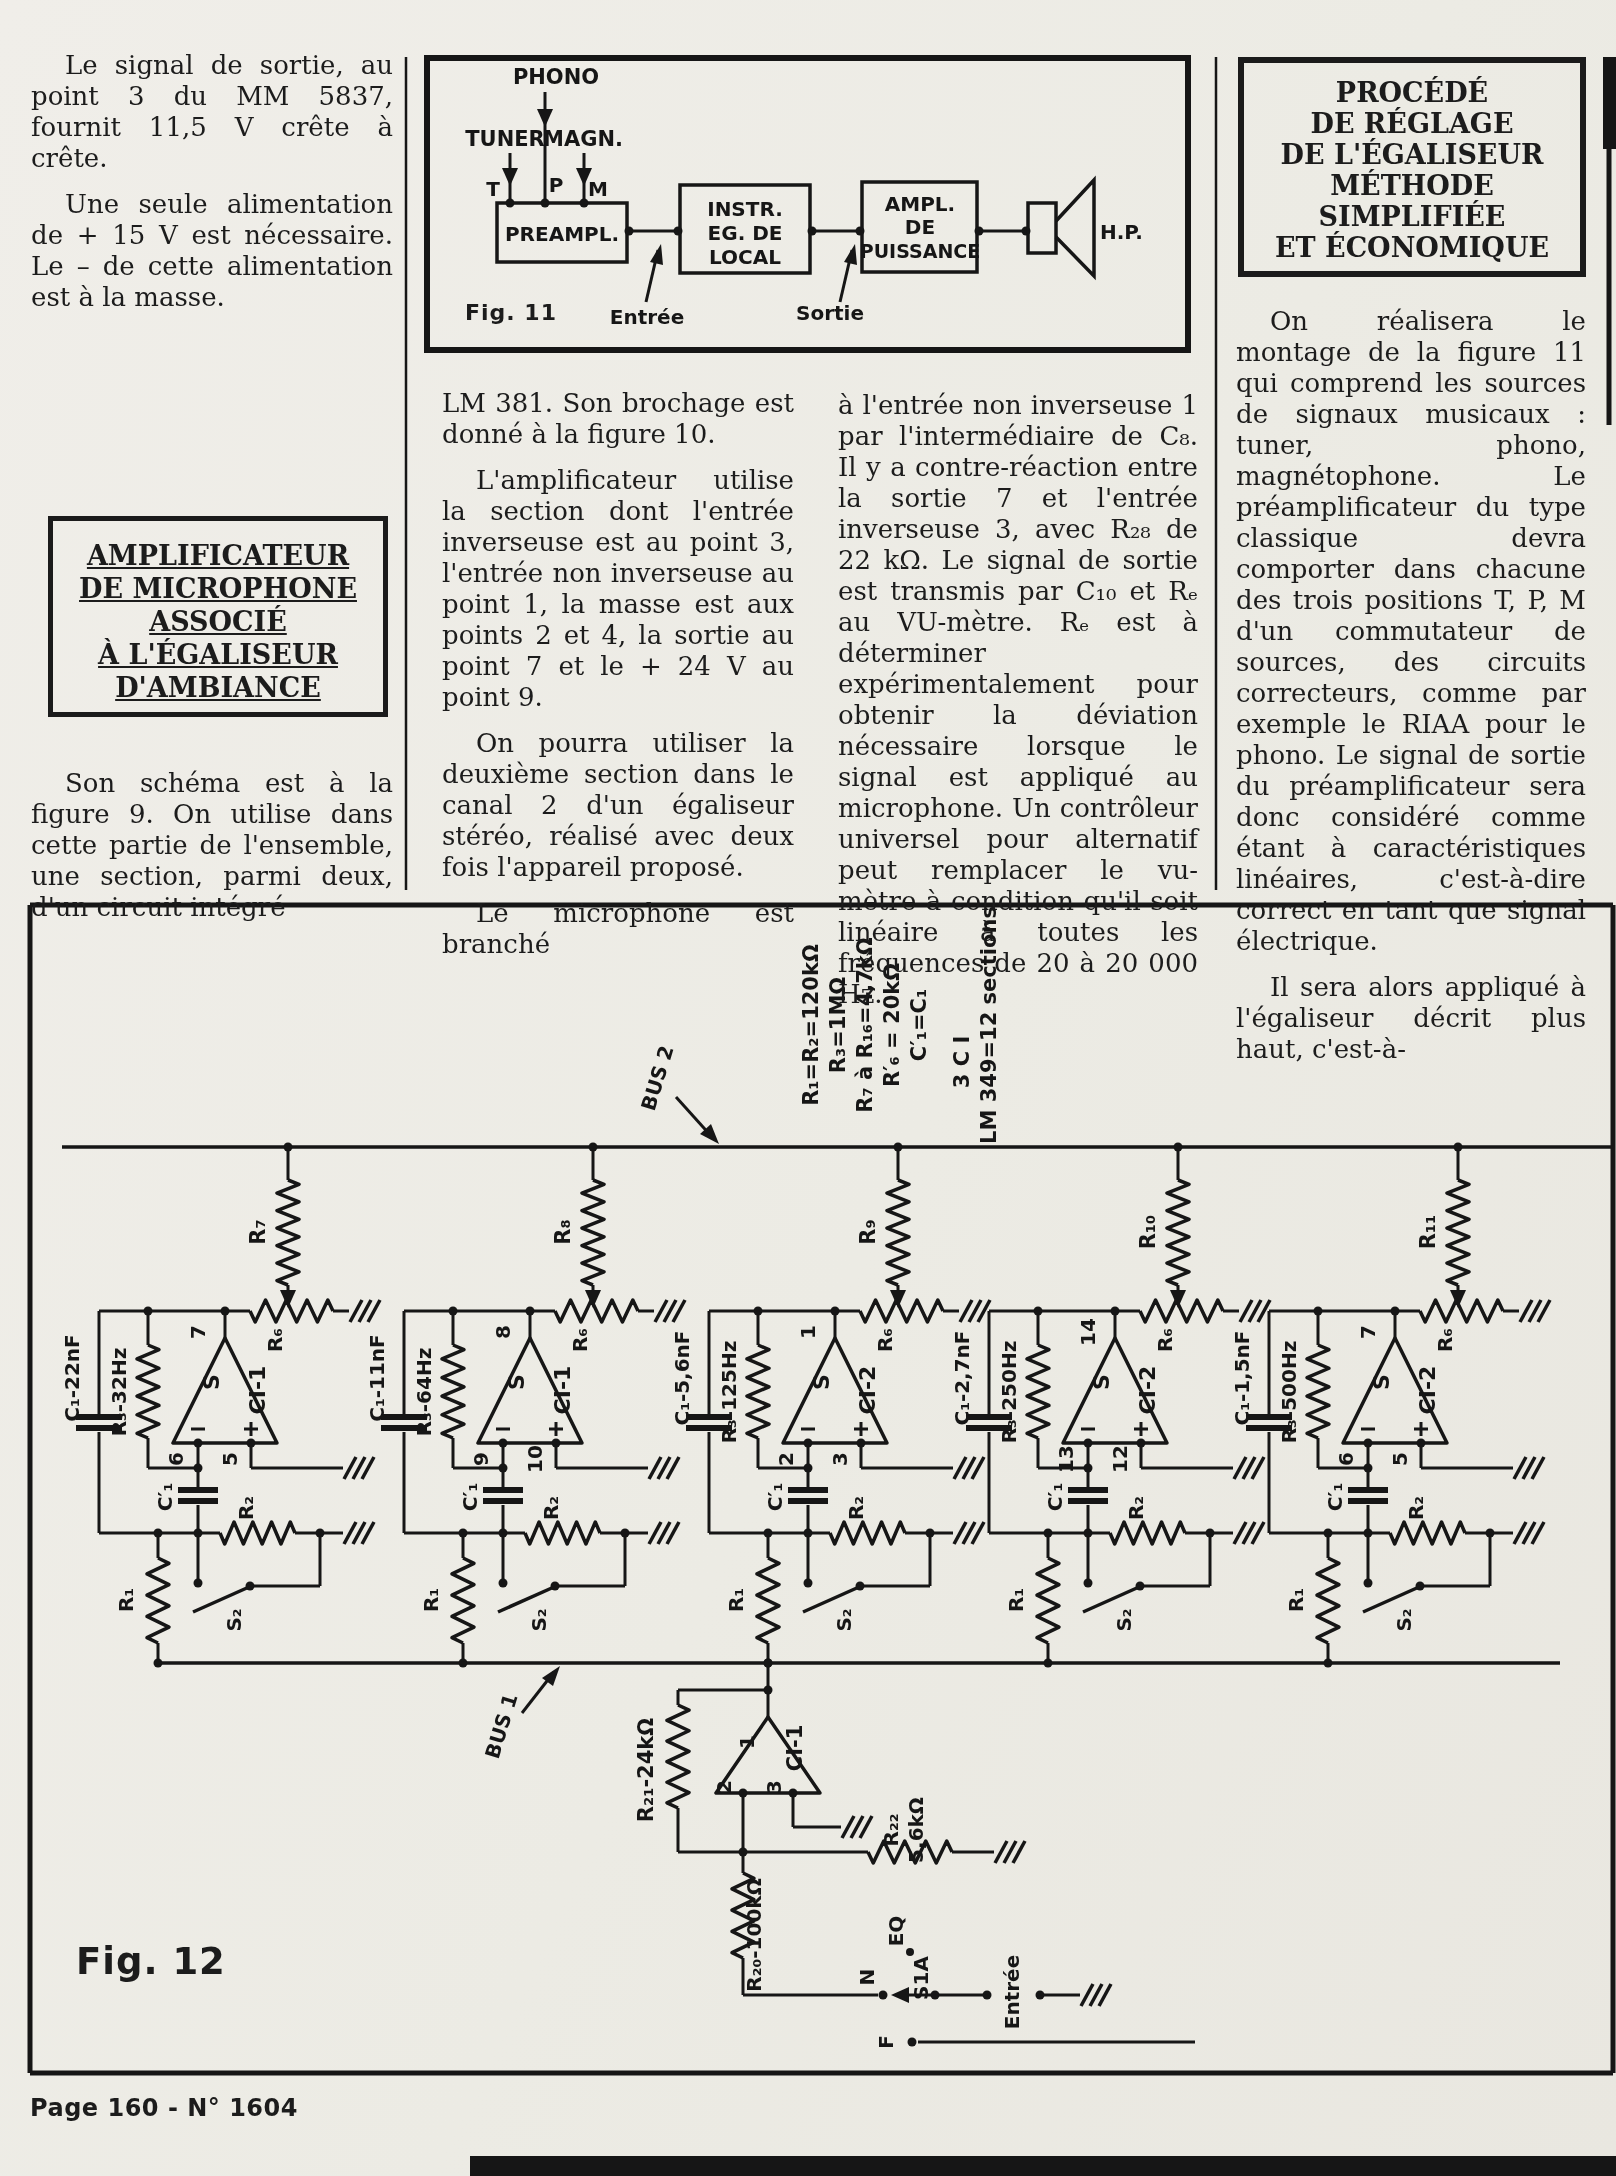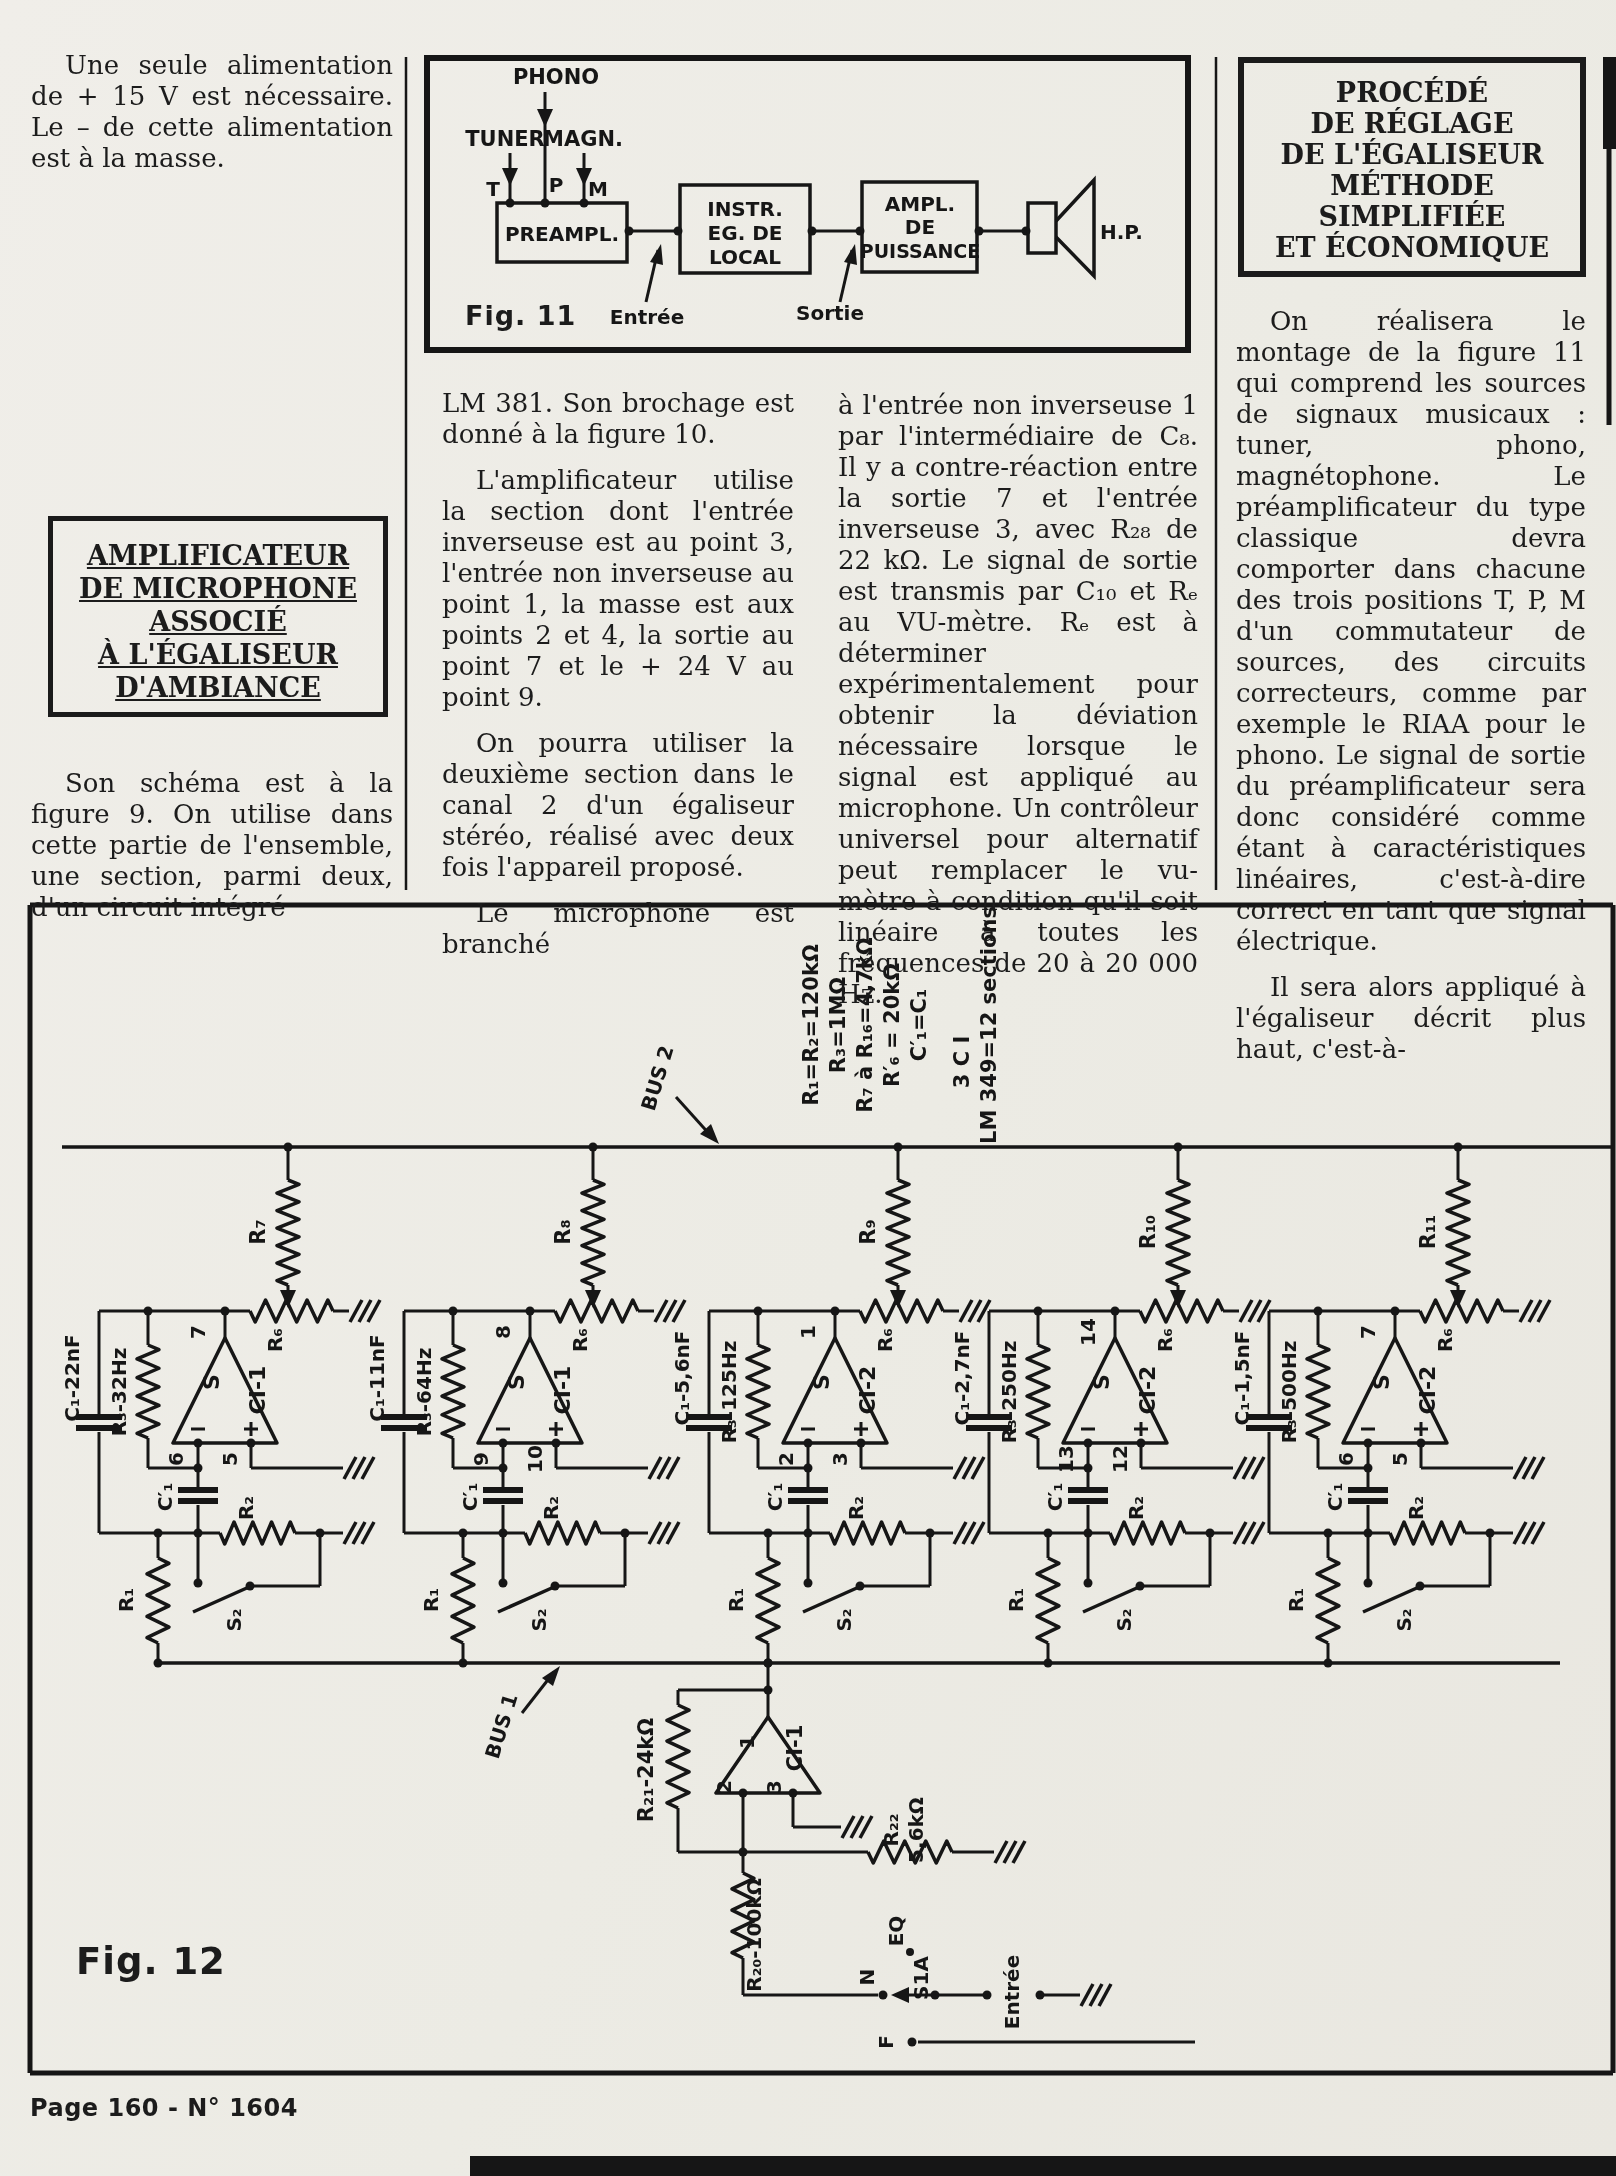--- a/index.html
+++ b/index.html
@@ -8,21 +8,21 @@
         color:#1c1c1c;font-family:"DejaVu Serif","DejaVu Sans",serif;}
   #art{position:absolute;left:0;top:0;z-index:0;}
   .col{position:absolute;z-index:2;text-align:justify;font-size:26px;line-height:31px;}
   .col p{margin:0 0 15px 0;text-indent:34px;}
   .col p.ni{text-indent:0;}
   .tbox{position:absolute;z-index:2;border:5px solid #1b1b1b;text-align:center;
         font-weight:bold;font-family:"DejaVu Serif","DejaVu Sans",serif;}
   #box1{left:48px;top:516px;width:318px;padding:18px 6px 8px 6px;font-size:27px;line-height:33px;text-decoration:underline;}
   #box4{left:1238px;top:57px;width:324px;padding:14px 6px 8px 6px;font-size:27px;line-height:31px;border-width:6px;}
   .figlabel{position:absolute;z-index:2;font-family:"DejaVu Sans","Liberation Sans",sans-serif;
-            font-weight:bold;font-size:27px;letter-spacing:1px;}
+            font-weight:bold;font-size:22px;letter-spacing:1px;}
   #footer{position:absolute;z-index:2;left:30px;top:2094px;font-family:"DejaVu Sans","Liberation Sans",sans-serif;
           font-weight:bold;font-size:24px;letter-spacing:.5px;}
 </style>
 </head>
 <body>
 
 <div class="page">
 
   <svg id="art" width="1616" height="2176" viewBox="0 0 1616 2176">
       <g>
@@ -552,20 +552,21 @@
         </g>
       </g>
       <line x1="406" y1="57" x2="406" y2="890" stroke="#161616" stroke-width="2.5"></line>
       <line x1="1216" y1="57" x2="1216" y2="890" stroke="#161616" stroke-width="2.5"></line>
       <rect x="1603" y="57" width="13" height="92" fill="#161616"></rect>
       <line x1="1609" y1="57" x2="1609" y2="425" stroke="#161616" stroke-width="5"></line>
       <rect x="470" y="2156" width="1146" height="20" fill="#161616"></rect>
     </svg>
 
   <div class="col" id="col1" style="left:31px;top:50px;width:362px;">
+    <p>Le signal de sortie, au point 3 du MM 5837, fournit 11,5 V crête à crête.</p>
     <p>Une seule alimentation de + 15 V est nécessaire. Le – de cette alimentation est à la masse.</p>
   </div>
 
   <div class="tbox" id="box1">
     <div>AMPLIFICATEUR</div>
     <div>DE MICROPHONE</div>
     <div>ASSOCIÉ</div>
     <div>À L'ÉGALISEUR</div>
     <div>D'AMBIANCE</div>
   </div>

